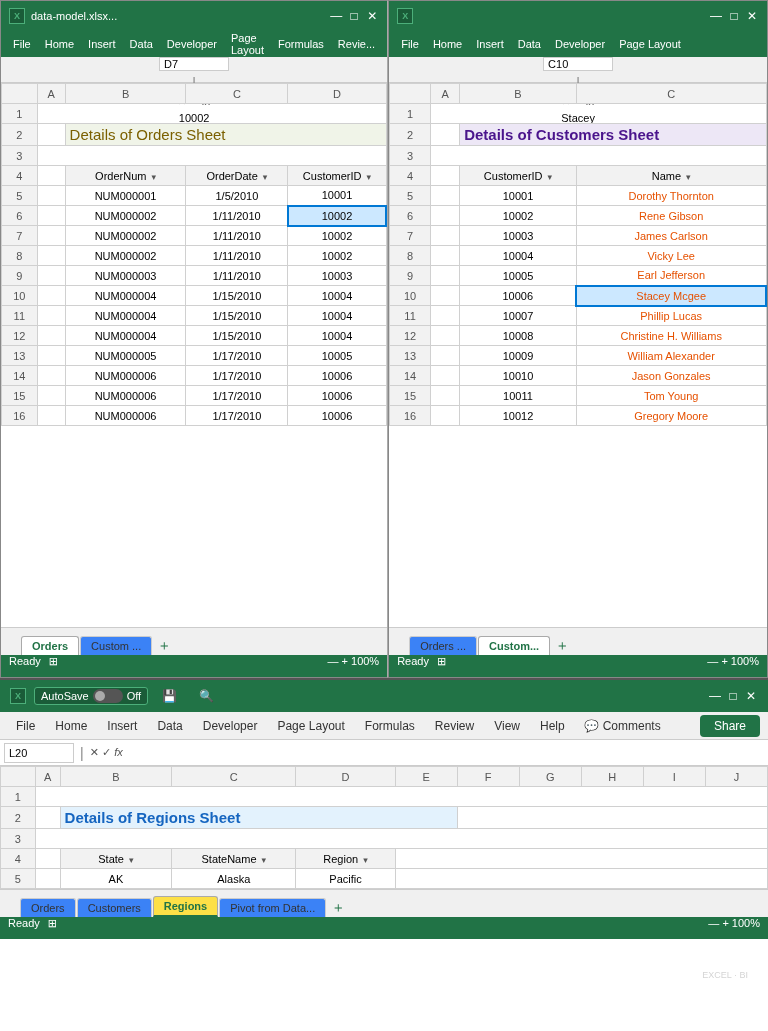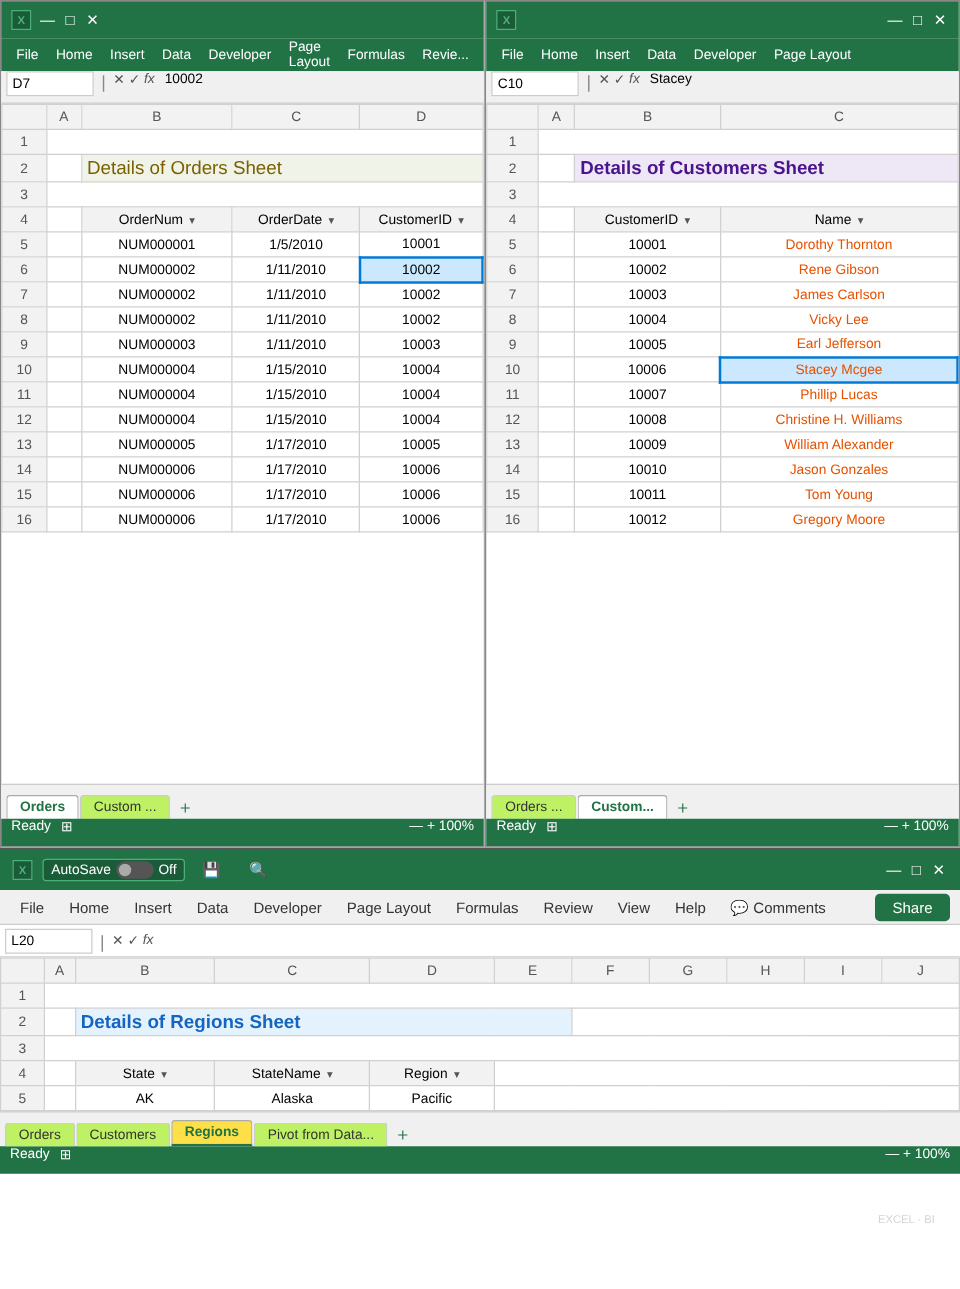--- a/index.html
+++ b/index.html
@@ -84,26 +84,27 @@
       font-size: 11px;
       padding: 2px 6px;
       cursor: pointer;
       border-radius: 2px;
     }
 
     
     .formula-bar {
       height: 26px;
       display: flex;
-      align-items: flex-start;
+      align-items: center;
       background: #f0f0f0;
       border-bottom: 1px solid #ccc;
       flex-shrink: 0;
       padding: 0 4px;
       gap: 4px;
+      flex-direction: column;
     }
     .name-box {
       width: 70px;
       height: 20px;
       border: 1px solid #ccc;
       background: white;
       padding: 0 4px;
       font-size: 11px;
       display: flex; align-items: center;
     }
@@ -189,27 +190,27 @@
     }
     .data-cell-orange { color: #e65100; text-align: center; }
 
     
     .tab-bar {
       height: 28px;
       background: #f0f0f0;
       border-top: 1px solid #ccc;
       display: flex;
       align-items: flex-end;
-      padding: 0 4px;
+      padding: 0 20px;
       flex-shrink: 0;
       gap: 1px;
     }
     .sheet-tab {
       padding: 3px 10px;
-      background: #bef264;
+      background: #3b82f6;
       border: 1px solid #ccc;
       border-bottom: none;
       font-size: 11px;
       cursor: pointer;
       border-radius: 3px 3px 0 0;
       color: #333;
     }
     .sheet-tab.active {
       background: white;
       color: #217346;
@@ -317,20 +318,21 @@
     }
   </style>
 </head>
 <body>
 
 <div class="top-section">
 
   <div class="excel-window">
     <div class="title-bar">
       <div class="title-bar-icon">X</div>
+      <span class="title-bar-text">data-model.xlsx...</span>
       <div class="title-bar-controls">
         <button class="title-btn">—</button>
         <button class="title-btn">□</button>
         <button class="title-btn">✕</button>
       </div>
     </div>
 
     <div class="menu-bar">
       <span class="menu-item">File</span>
       <span class="menu-item">Home</span>

